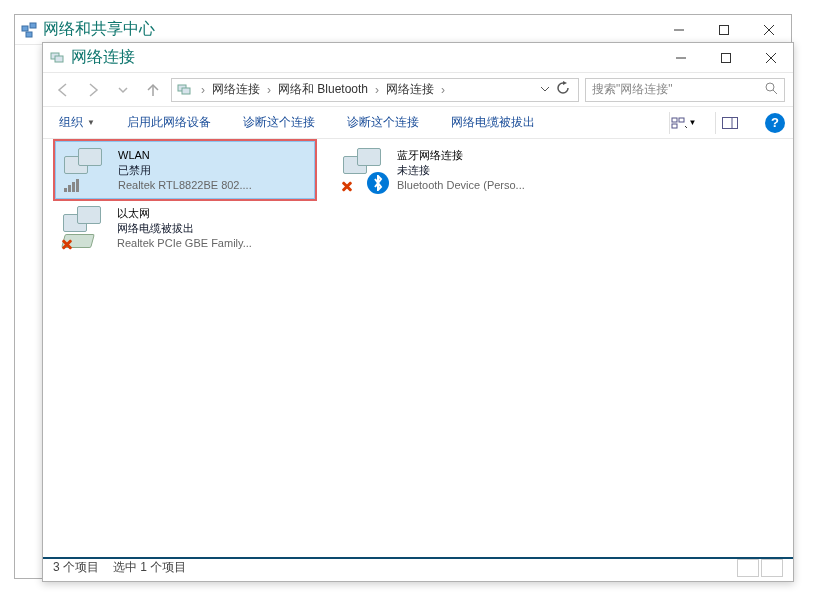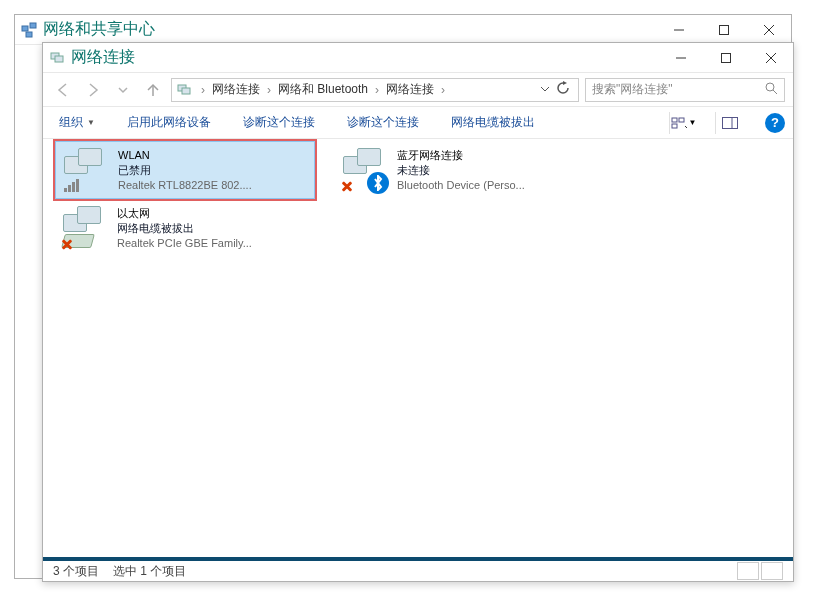--- a/index.html
+++ b/index.html
@@ -38,21 +38,21 @@
 .content { padding: 2px 12px; height: 440px; display: flex; flex-wrap: wrap; align-content: flex-start; gap: 0 20px; }
 .conn { width: 260px; height: 58px; display: flex; align-items: center; padding: 4px; gap: 8px; }
 .conn.selected { background: #cde6f7; border: 1px solid #8cc5f0; }
 .conn.highlight { outline: 2px solid #e06060; }
 .cicon { width: 50px; height: 48px; position: relative; flex-shrink: 0; }
 .cinfo { font-size: 11px; line-height: 15px; overflow: hidden; }
 .cinfo .name { color: #000; }
 .cinfo .status { color: #0f172a; }
 .cinfo .device { color: #666; white-space: nowrap; overflow: hidden; text-overflow: ellipsis; max-width: 180px; }
 
-.statusbar { position: absolute; bottom: 0; left: 0; right: 0; height: 24px; border-top: 4px solid #0c4a6e; display: flex; align-items: center; padding: 0 10px; font-size: 12px; color: #444; gap: 14px; }
+.statusbar { position: absolute; bottom: 0; left: 0; right: 0; height: 24px; border-top: 2px solid #0c4a6e; display: flex; align-items: flex-start; padding: 0 10px; font-size: 12px; color: #444; gap: 14px; }
 .statusbar .sbtns { margin-left: auto; display: flex; gap: 2px; }
 .sbtn { width: 22px; height: 18px; border: 1px solid #ccc; }
 
 
 .monitor-pair { position:absolute; left:4px; top:2px; }
 .monitor-pair .mon { position:absolute; width:24px; height:18px; background:#d8e4ec; border:1px solid #8aa; border-radius:2px; }
 .monitor-pair .m1 { left:0; top:8px; }
 .monitor-pair .m2 { left:14px; top:0; }
 .redx { position:absolute; left:0; bottom:0; width:16px; height:16px; }
 .redx::before, .redx::after { content:""; position:absolute; left:2px; top:7px; width:12px; height:3px; background:#d83b01; border-radius:1px; }

